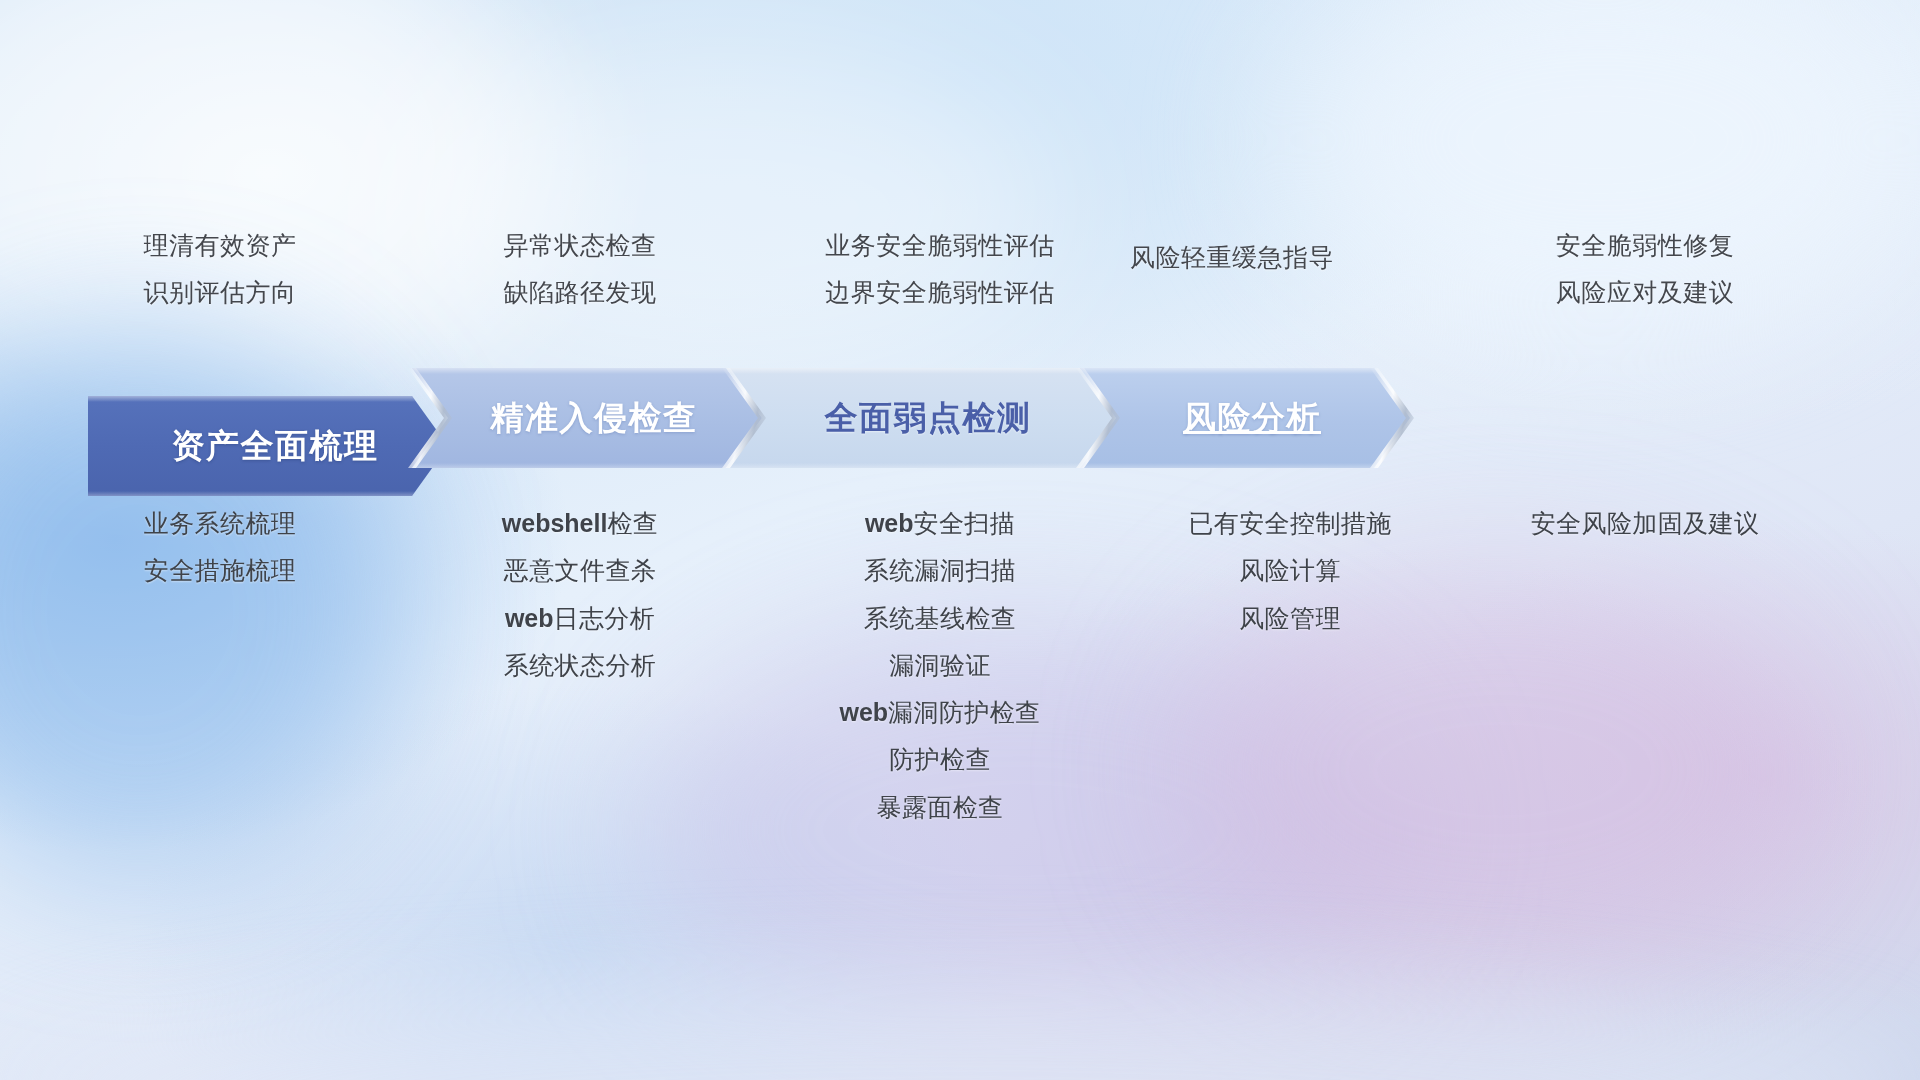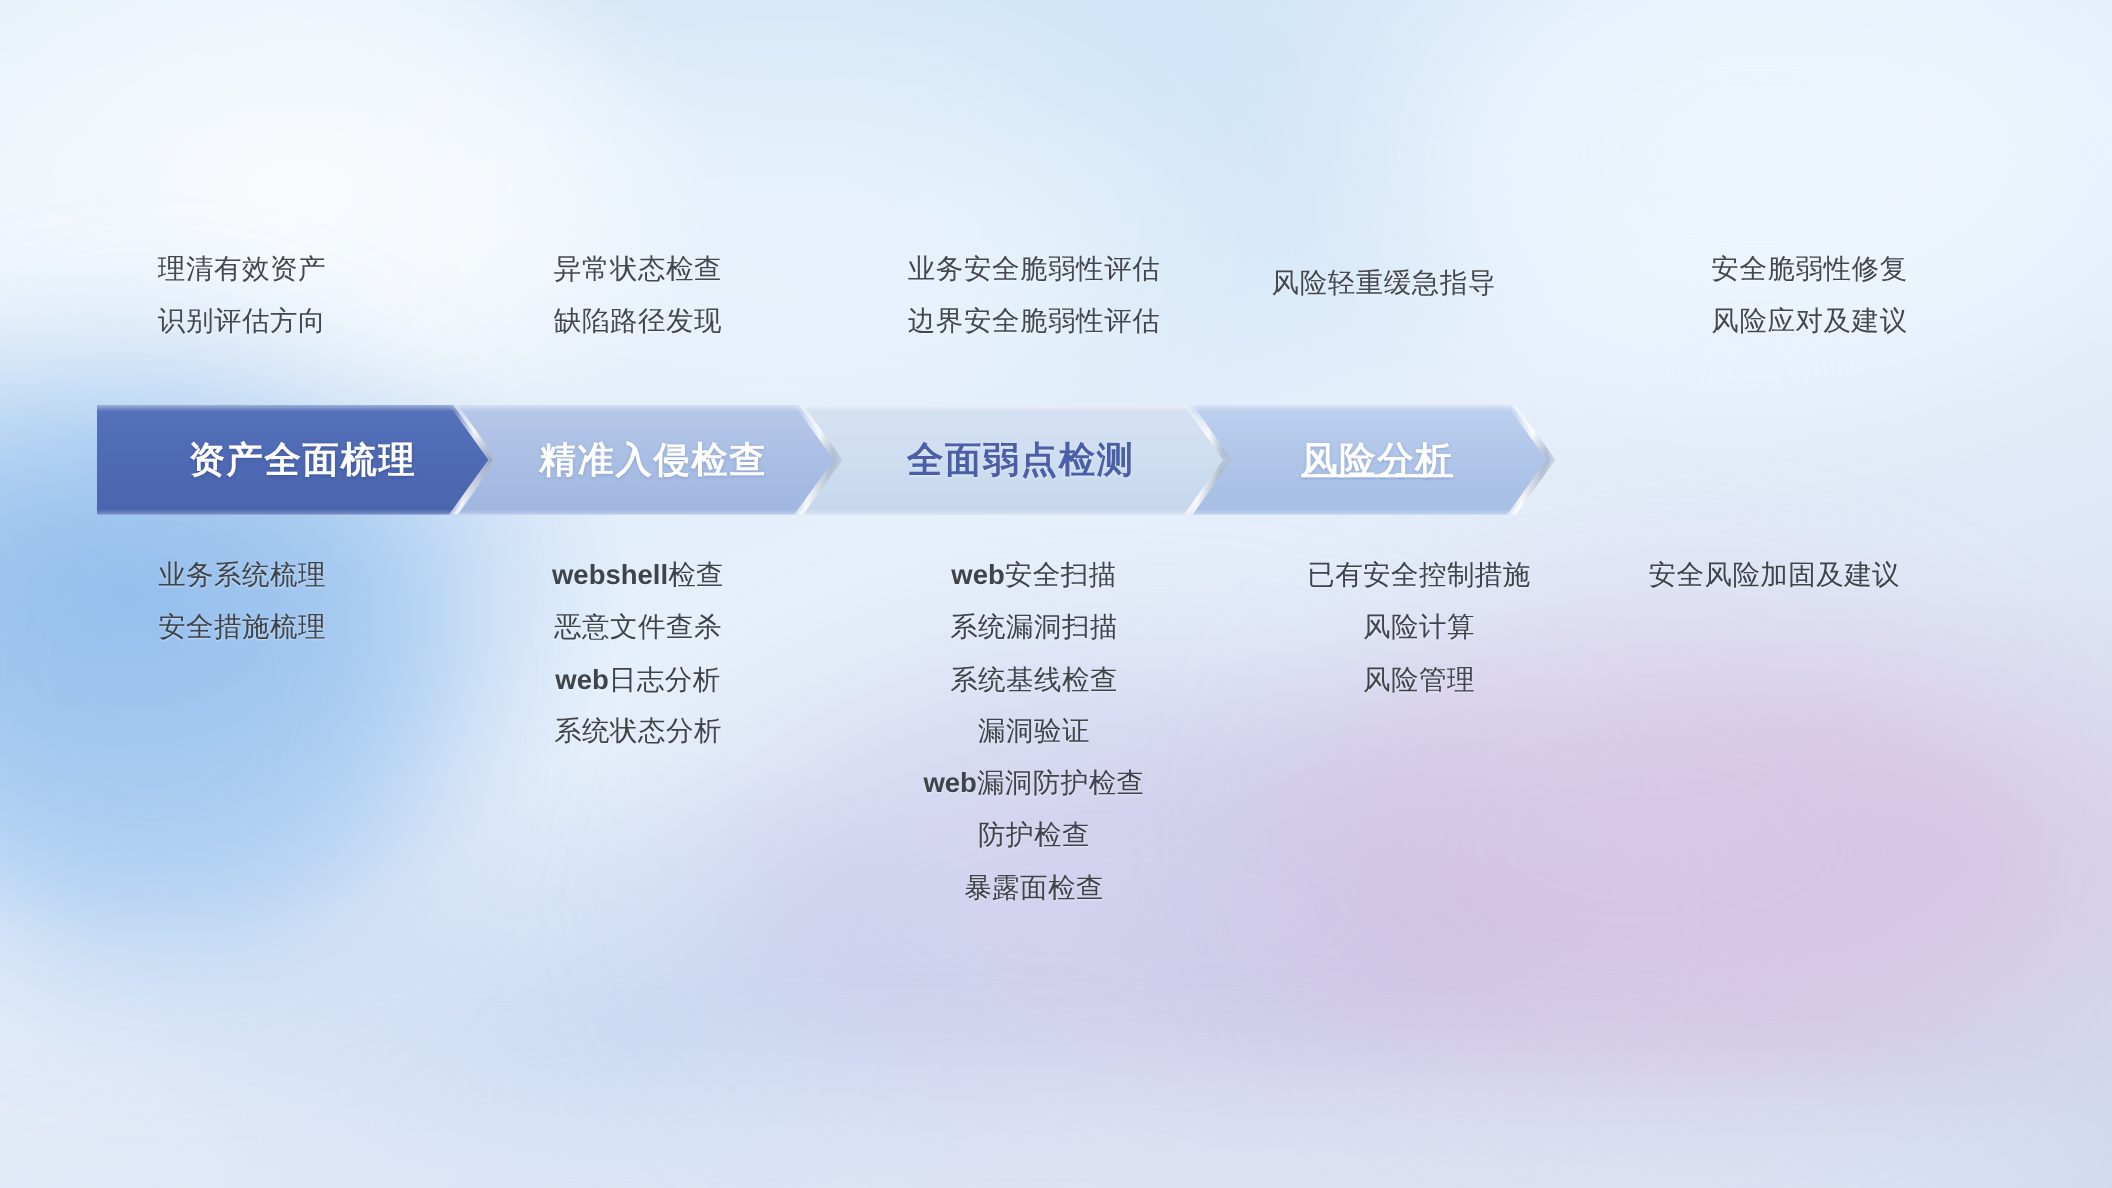--- a/index.html
+++ b/index.html
@@ -101,21 +101,21 @@
     -webkit-clip-path: polygon(0 0, calc(100% - 36px) 0, 100% 50%, calc(100% - 36px) 100%, 0 100%);
     clip-path: polygon(0 0, calc(100% - 36px) 0, 100% 50%, calc(100% - 36px) 100%, 0 100%);
   }
   .chev-label {
     font-size: 33px;
     font-weight: bold;
     letter-spacing: 1.5px;
     white-space: nowrap;
     padding-left: 14px;
   }
-  .chev.s1 { background: linear-gradient(180deg, #5672bb 0%, #4f6ab4 50%, #4a64ad 100%); }
+  .chev.s1 { background: linear-gradient(180deg, #5672bb 0%, #4f6ab4 50%, #4a64ad 100%); margin-top: 28px; }
   .chev.s1 .chev-label { color: #ffffff; text-shadow: 0 1px 3px rgba(30,50,100,0.35); }
   .chev.s2 { background: linear-gradient(180deg, #b6c8e9 0%, #a9bee4 55%, #a0b6e0 100%); }
   .chev.s2 .chev-label { color: #ffffff; text-shadow: 0 1px 3px rgba(60,85,150,0.28); }
   .chev.s3 { background: linear-gradient(180deg, #d6e2f2 0%, #cdddf0 55%, #c6d7ed 100%); }
   .chev.s3 .chev-label { color: #4a5fa8; text-shadow: 0 1px 2px rgba(255,255,255,0.5); }
   .chev.s4 { background: linear-gradient(180deg, #bdd0ee 0%, #aec4e8 55%, #a7bfe5 100%); }
   .chev.s4 .chev-label { color: #ffffff; text-shadow: 0 1px 3px rgba(60,85,150,0.28); text-decoration: underline; }
   .chev.s5 { background: linear-gradient(180deg, #5a76bd 0%, #5270b8 50%, #4c6ab2 100%); }
   .chev.s5 .chev-label { color: #ffffff; text-shadow: 0 1px 3px rgba(30,50,100,0.35); }
 
@@ -212,21 +212,21 @@
           <div class="cap">识别评估方向</div>
         </div>
         <div class="top-col" style="position: absolute; left: 400px; width: 360px;">
           <div class="cap">异常状态检查</div>
           <div class="cap">缺陷路径发现</div>
         </div>
         <div class="top-col" style="position: absolute; left: 760px; width: 360px;">
           <div class="cap">业务安全脆弱性评估</div>
           <div class="cap">边界安全脆弱性评估</div>
         </div>
-        <div class="top-col" style="position: absolute; left: 1078px; width: 360px; justify-content: center; padding-top: 12px;">
+        <div class="top-col" style="position: absolute; left: 1052px; width: 360px; justify-content: center; padding-top: 12px;">
           <div class="cap">风险轻重缓急指导</div>
         </div>
         <div class="top-col" style="position: absolute; left: 1465px; width: 360px;">
           <div class="cap">安全脆弱性修复</div>
           <div class="cap">风险应对及建议</div>
         </div>
       </div>
 
     <div class="ribbon" id="ribbon">
         <div class="chev s1" style="width: 360px;">
@@ -267,20 +267,20 @@
           <div class="item">漏洞验证</div>
           <div class="item"><span class="lat">web</span><span>漏洞防护检查</span></div>
           <div class="item">防护检查</div>
           <div class="item">暴露面检查</div>
         </div>
         <div class="bot-col" style="position: absolute; left: 1110px; width: 360px;">
           <div class="item">已有安全控制措施</div>
           <div class="item">风险计算</div>
           <div class="item">风险管理</div>
         </div>
-        <div class="bot-col" style="position: absolute; left: 1433px; width: 360px;">
+        <div class="bot-col" style="position: absolute; left: 1465px; width: 360px;">
           <div class="item">安全风险加固及建议</div>
         </div>
       </div>
 
 
   </div>
 </div>
 
 </body></html>

